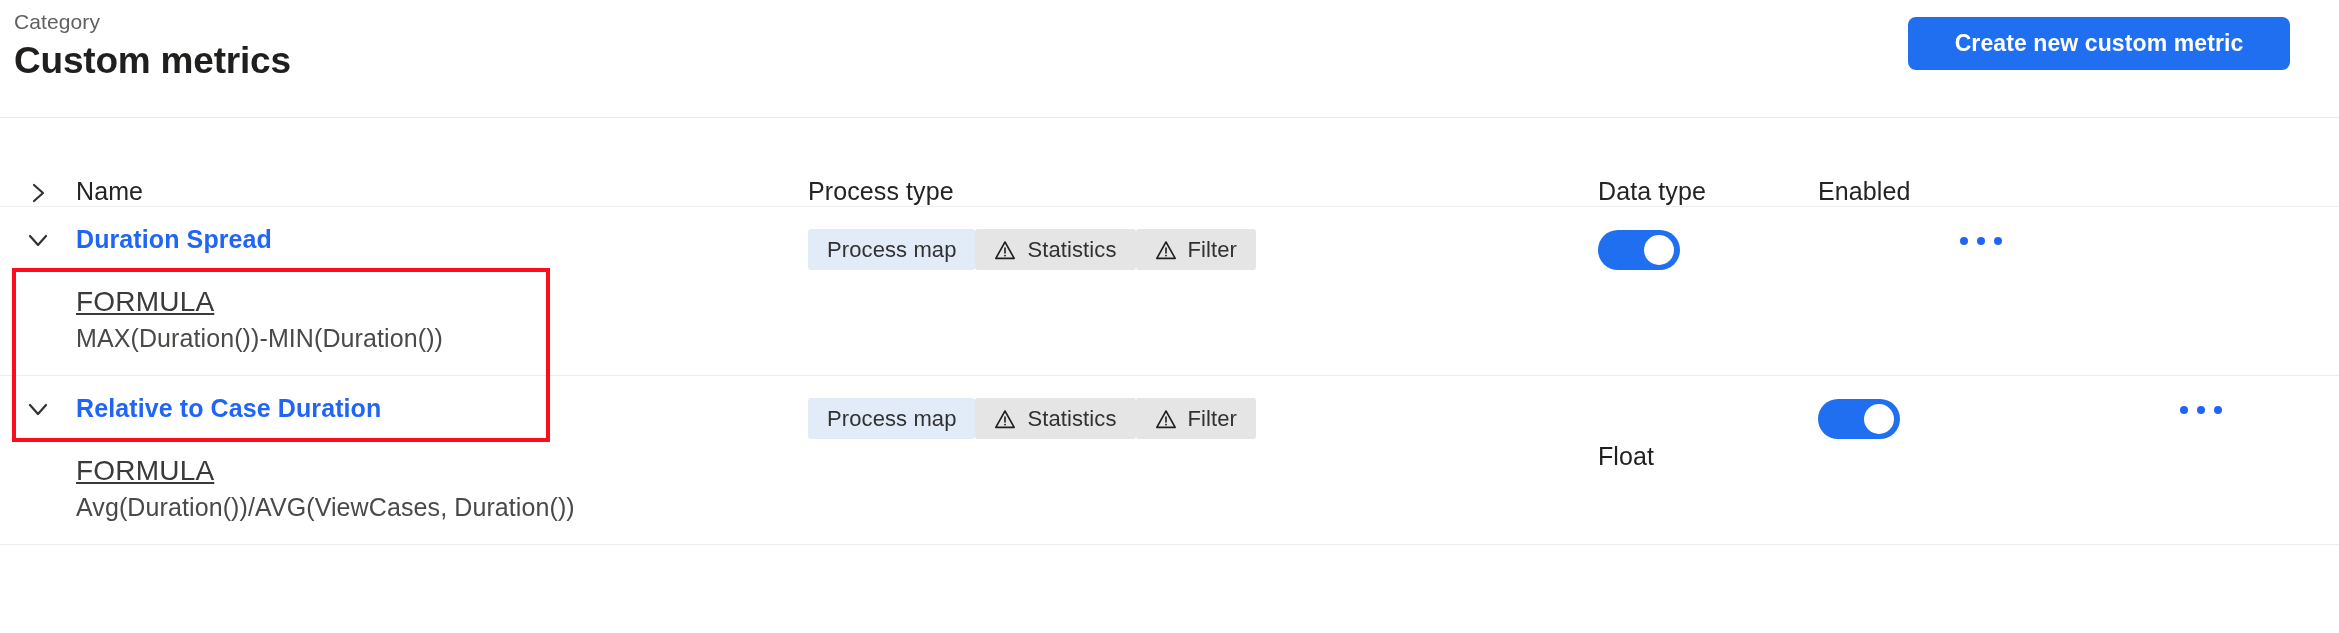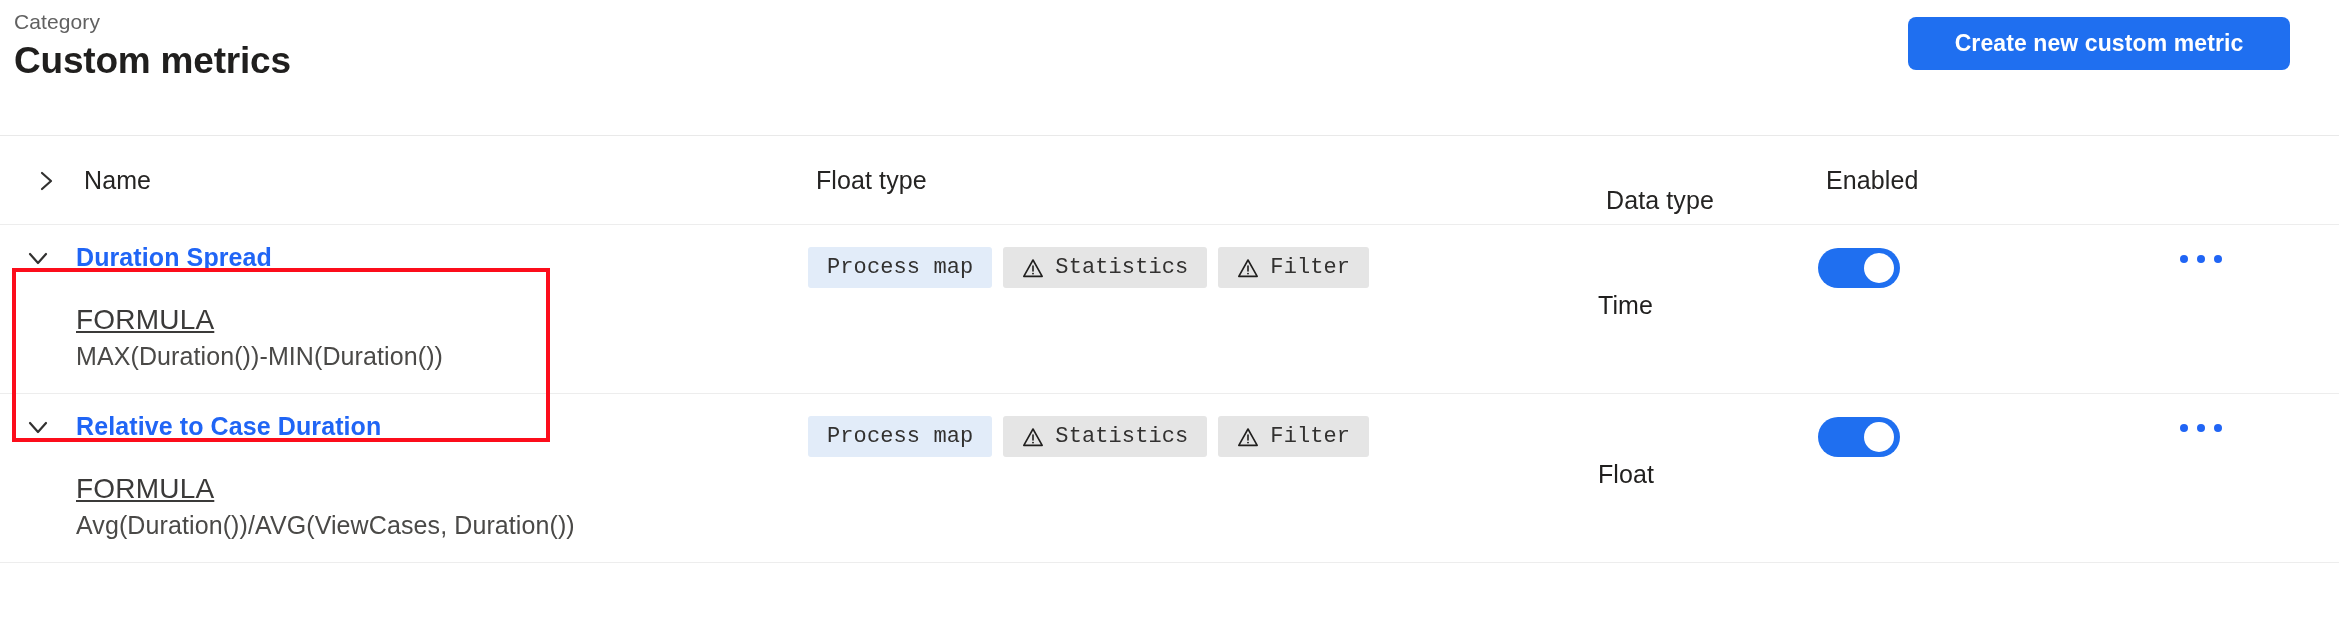--- a/index.html
+++ b/index.html
@@ -13,21 +13,21 @@
     height: 633px;
     font-family: "Liberation Sans", sans-serif;
     color: #201f1e;
     overflow: hidden;
     position: relative;
   }
 
   
   .page-header {
     position: relative;
-    height: 136px;
+    height: 118px;
     border-bottom: 1.5px solid #e9e9e9;
     padding: 18px;
   }
   .header-text-block {
     position: absolute;
     left: 14px;
     top: 8px;
   }
   .category-label {
     font-size: 21px;
@@ -64,23 +64,23 @@
     justify-content: center;
   }
 
   
   .metrics-table {
     position: relative;
     width: 100%;
   }
   .table-head-row {
     display: flex;
-    align-items: center;
+    align-items: flex-end;
     height: 88px;
-    padding-left: 8px;
+    padding-left: 0;
   }
   .col-chevron {
     width: 76px;
     flex: 0 0 76px;
     display: flex;
     align-items: flex-start;
     justify-content: center;
     padding-top: 2px;
   }
   .col-name {
@@ -155,23 +155,21 @@
     margin-top: 6px;
     font-size: 25px;
     color: #4a4947;
     letter-spacing: 0.1px;
   }
   .cell-top-pad { padding-top: 20px; }
 
   
   .badges {
     display: flex;
-    gap: 11px;
     padding-top: 22px;
-    font-family: Liberation Mono, monospace;
   }
   .badge {
     height: 41px;
     display: inline-flex;
     align-items: center;
     gap: 11px;
     padding: 0 19px;
     border-radius: 3px;
     font-size: 22px;
     color: #323130;
@@ -254,21 +252,21 @@
 
   <div class="table-head-row">
     <div class="col-chevron">
       <span class="chev">
         <svg width="26" height="26" viewBox="0 0 26 26">
           <polyline points="9,5 18,13 9,21" fill="none" stroke="#323130" stroke-width="2.2" stroke-linecap="round" stroke-linejoin="round"></polyline>
         </svg>
       </span>
     </div>
     <div class="col-name th">Name</div>
-    <div class="col-type th">Float type</div>
+    <div class="col-type th">Process type</div>
     <div class="col-datatype th">Data type</div>
     <div class="col-enabled th">Enabled</div>
     <div class="col-actions"></div>
   </div>
 
   <div class="metric-row">
     <div class="col-chevron cell-top-pad">
       <span class="chev">
         <svg width="26" height="26" viewBox="0 0 26 26">
           <polyline points="5,9 13,18 21,9" fill="none" stroke="#323130" stroke-width="2.2" stroke-linecap="round" stroke-linejoin="round"></polyline>
@@ -299,23 +297,20 @@
           <svg class="warn-icon" viewBox="0 0 22 20">
             <path d="M11 2 L20.2 18.4 L1.8 18.4 Z" fill="none" stroke="#201f1e" stroke-width="1.6" stroke-linejoin="round"></path>
             <line x1="11" y1="8" x2="11" y2="13" stroke="#201f1e" stroke-width="1.6" stroke-linecap="round"></line>
             <circle cx="11" cy="15.6" r="0.95" fill="#201f1e"></circle>
           </svg>
           <span>Filter</span>
         </span>
       </div>
     </div>
 
-    <div class="col-datatype">
-      <div class="datatype-text">Time</div>
-    </div>
 
     <div class="col-enabled">
       <div class="toggle-wrap">
         <button class="toggle">
           <span class="knob"></span>
         </button>
       </div>
     </div>
 
     <div class="col-actions">

